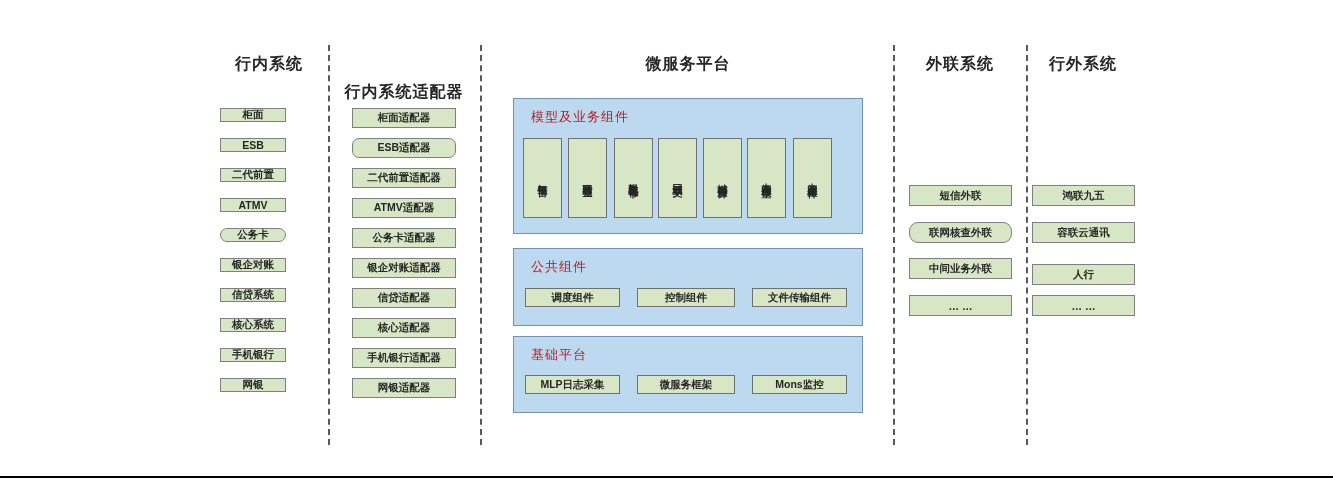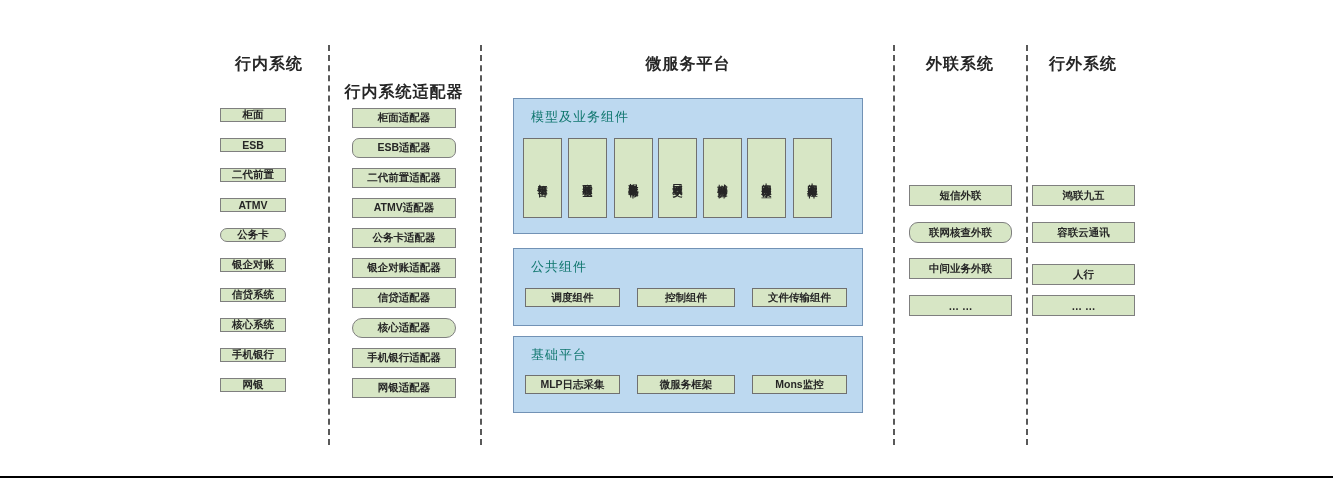--- a/index.html
+++ b/index.html
@@ -34,21 +34,21 @@
   .col4 .node{left:909px;width:103px;height:21px;}
   .col5 .node{left:1032px;width:103px;height:21px;}
   .panel{
     position:absolute;left:513px;width:350px;
     background:#bdd9f0;
     border:1.5px solid #7292b5;
     box-sizing:border-box;
   }
   .panel-label{
     position:absolute;left:17px;top:9px;
-    font-size:13px;color:#0f766e;letter-spacing:1px;white-space:nowrap;
+    font-size:13px;color:#b91c1c;letter-spacing:1px;white-space:nowrap;
   }
   .vnode{
     position:absolute;
     background:#d7e6c5;border:1.5px solid #707070;
     box-sizing:border-box;
     width:39px;height:80px;
     display:flex;align-items:center;justify-content:center;
     writing-mode:vertical-lr;text-orientation:upright;
     font-size:10px;font-weight:bold;color:#262626;
     letter-spacing:1px;line-height:1.1;
@@ -95,21 +95,21 @@
   </div>
 
   <div class="col2">
     <div class="node" style="top:108px;">柜面适配器</div>
     <div class="node" style="top:138px;border-radius:7px;">ESB适配器</div>
     <div class="node" style="top:168px;">二代前置适配器</div>
     <div class="node" style="top:198px;">ATMV适配器</div>
     <div class="node" style="top:228px;">公务卡适配器</div>
     <div class="node" style="top:258px;">银企对账适配器</div>
     <div class="node" style="top:288px;">信贷适配器</div>
-    <div class="node" style="top:318px;border-radius:10px;">核心适配器</div>
+    <div class="node" style="top:318px;">核心适配器</div>
     <div class="node" style="top:348px;">手机银行适配器</div>
     <div class="node" style="top:378px;">网银适配器</div>
   </div>
 
   <div class="panel" style="top:98px;height:136px;">
     <div class="panel-label">模型及业务组件</div>
   </div>
   <div class="vnode" style="left:523px;top:138px;">短信平台</div>
   <div class="vnode" style="left:568px;top:138px;">联网核查</div>
   <div class="vnode" style="left:614px;top:138px;">银联及银行卡</div>

